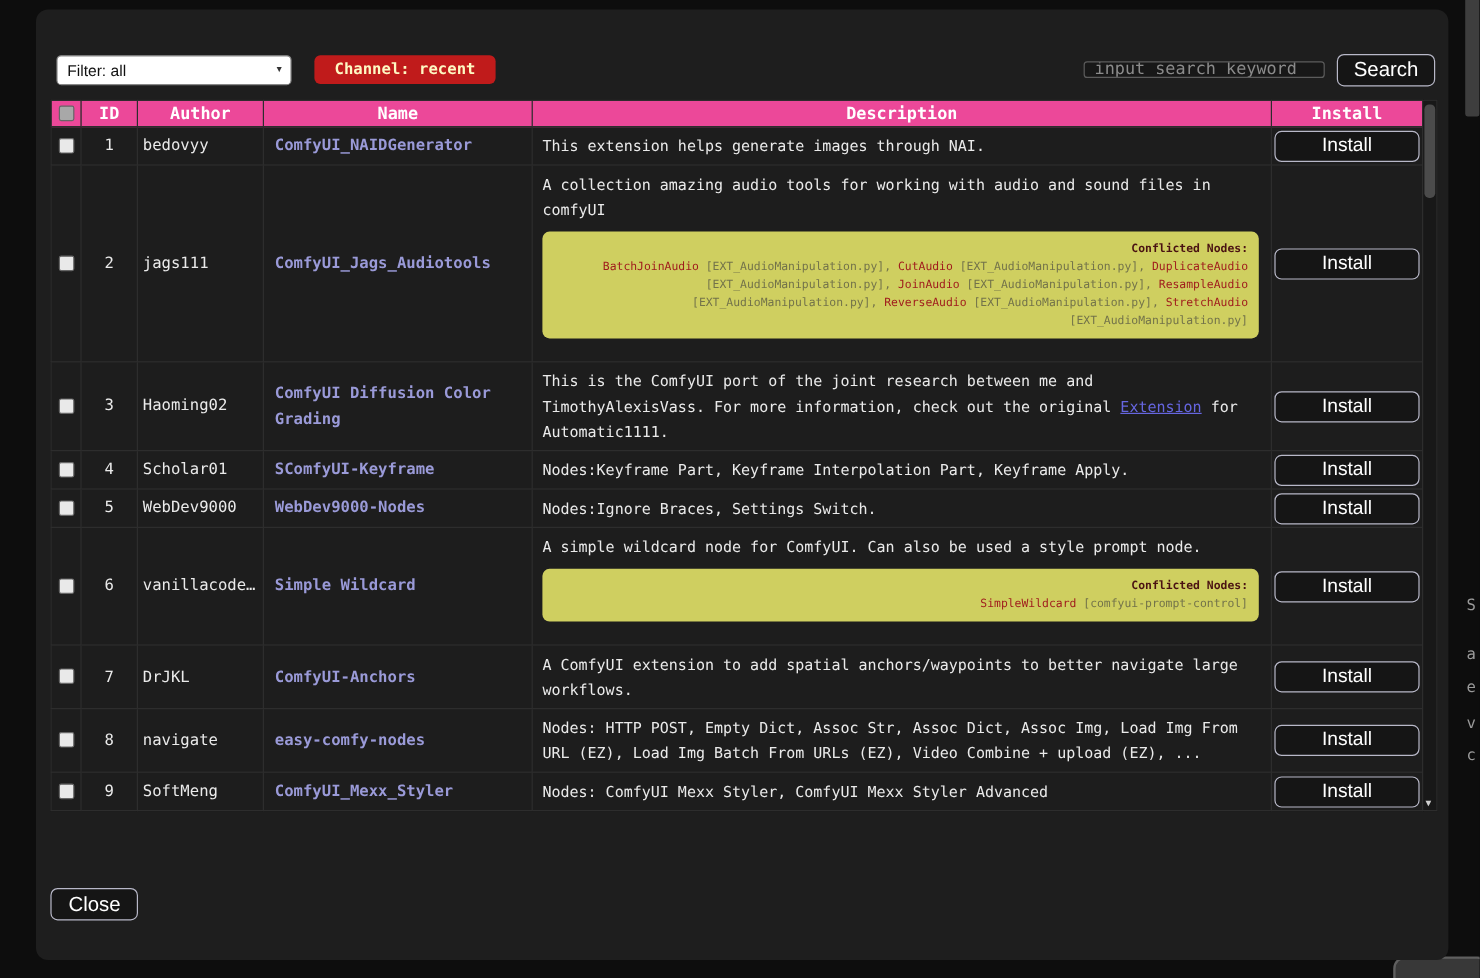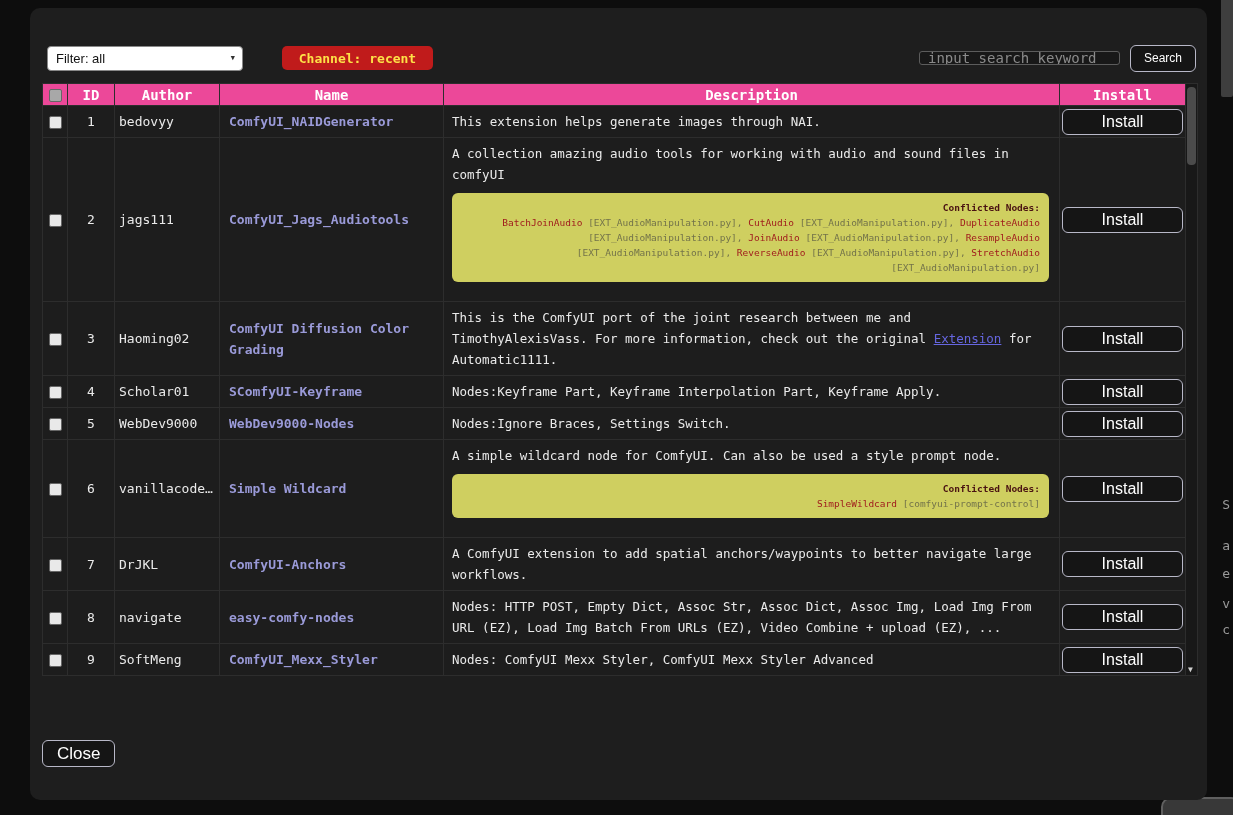--- a/index.html
+++ b/index.html
@@ -6,39 +6,39 @@
   html,body { width:1233px; height:815px; background:#0d0d0d; overflow:hidden;
               font-family:"DejaVu Sans Mono", monospace; }
   .backdrop { position:absolute; inset:0; overflow:hidden; background:#0d0d0d; }
 
   
   .modal { position:absolute; left:30px; top:8px; width:1177px; height:792px;
            background:#1e1e1e; border-radius:10px; }
 
   
   .controls { position:absolute; left:17px; top:36px; right:11px; height:28px;
-              display:flex; align-items:center;gap:20px; }
+              display:flex; align-items:center; }
   .select-wrap { position:relative; }
   select.filter { appearance:none; -webkit-appearance:none; width:196px; height:25px;
                   background:#ffffff; color:#111; border:1px solid #888; border-radius:4px;
                   font-family:"Liberation Sans",sans-serif; font-size:13px; padding:0 22px 0 8px; }
   .select-arrow { position:absolute; right:7px; top:5px; color:#333; font-size:11px; pointer-events:none; }
   .badge { margin-left:19px; width:151px; height:24px; background:var(--badge-red,#c01b1b);
-           color:#fde047; font-weight:bold; font-size:13px; display:flex; align-items:center;
+           color:#fef9c3; font-weight:bold; font-size:13px; display:flex; align-items:center;
            justify-content:center; border-radius:5px; }
   .search-group { margin-left:auto; display:flex; align-items:center; gap:10px; }
   input.search { width:201px; height:14px; background:#181818; border:1px solid #5c5c5c;
                  border-radius:3px; color:#ccc; font-family:"DejaVu Sans Mono",monospace;
                  font-size:14px; padding:0 8px; }
   input.search::placeholder { color:#8b8b8b; }
 
   
   .btn { background:#151515; color:#fff; border:1px solid #b8b8c8; border-radius:6px;
          font-family:"Liberation Sans",sans-serif; cursor:pointer; }
-  .btn-search { font-size:12px; height:27px; padding:0 13px; }
+  .btn-search { font-size:17px; height:27px; padding:0 13px; }
   .btn-install { font-size:16px; width:121px; height:26px; }
   .close-btn { position:absolute; left:12px; top:732px; font-size:17px; height:27px; padding:0 14px; }
 
   
   .table-wrap { position:absolute; left:12px; top:75px; width:1156px; height:593px; overflow:hidden; }
   table.grid { border-collapse:collapse; table-layout:fixed; width:1143px; background:#1d1d1d; }
   th, td { border:1px solid #2d2d2d; }
   thead th { background:#ec4899; color:#fff; font-weight:bold; font-size:14px; height:22px; padding:1px 2px; }
   td { color:#eaeaea; font-size:13px; line-height:21px; vertical-align:middle; }
   .cell-check { text-align:center; }

